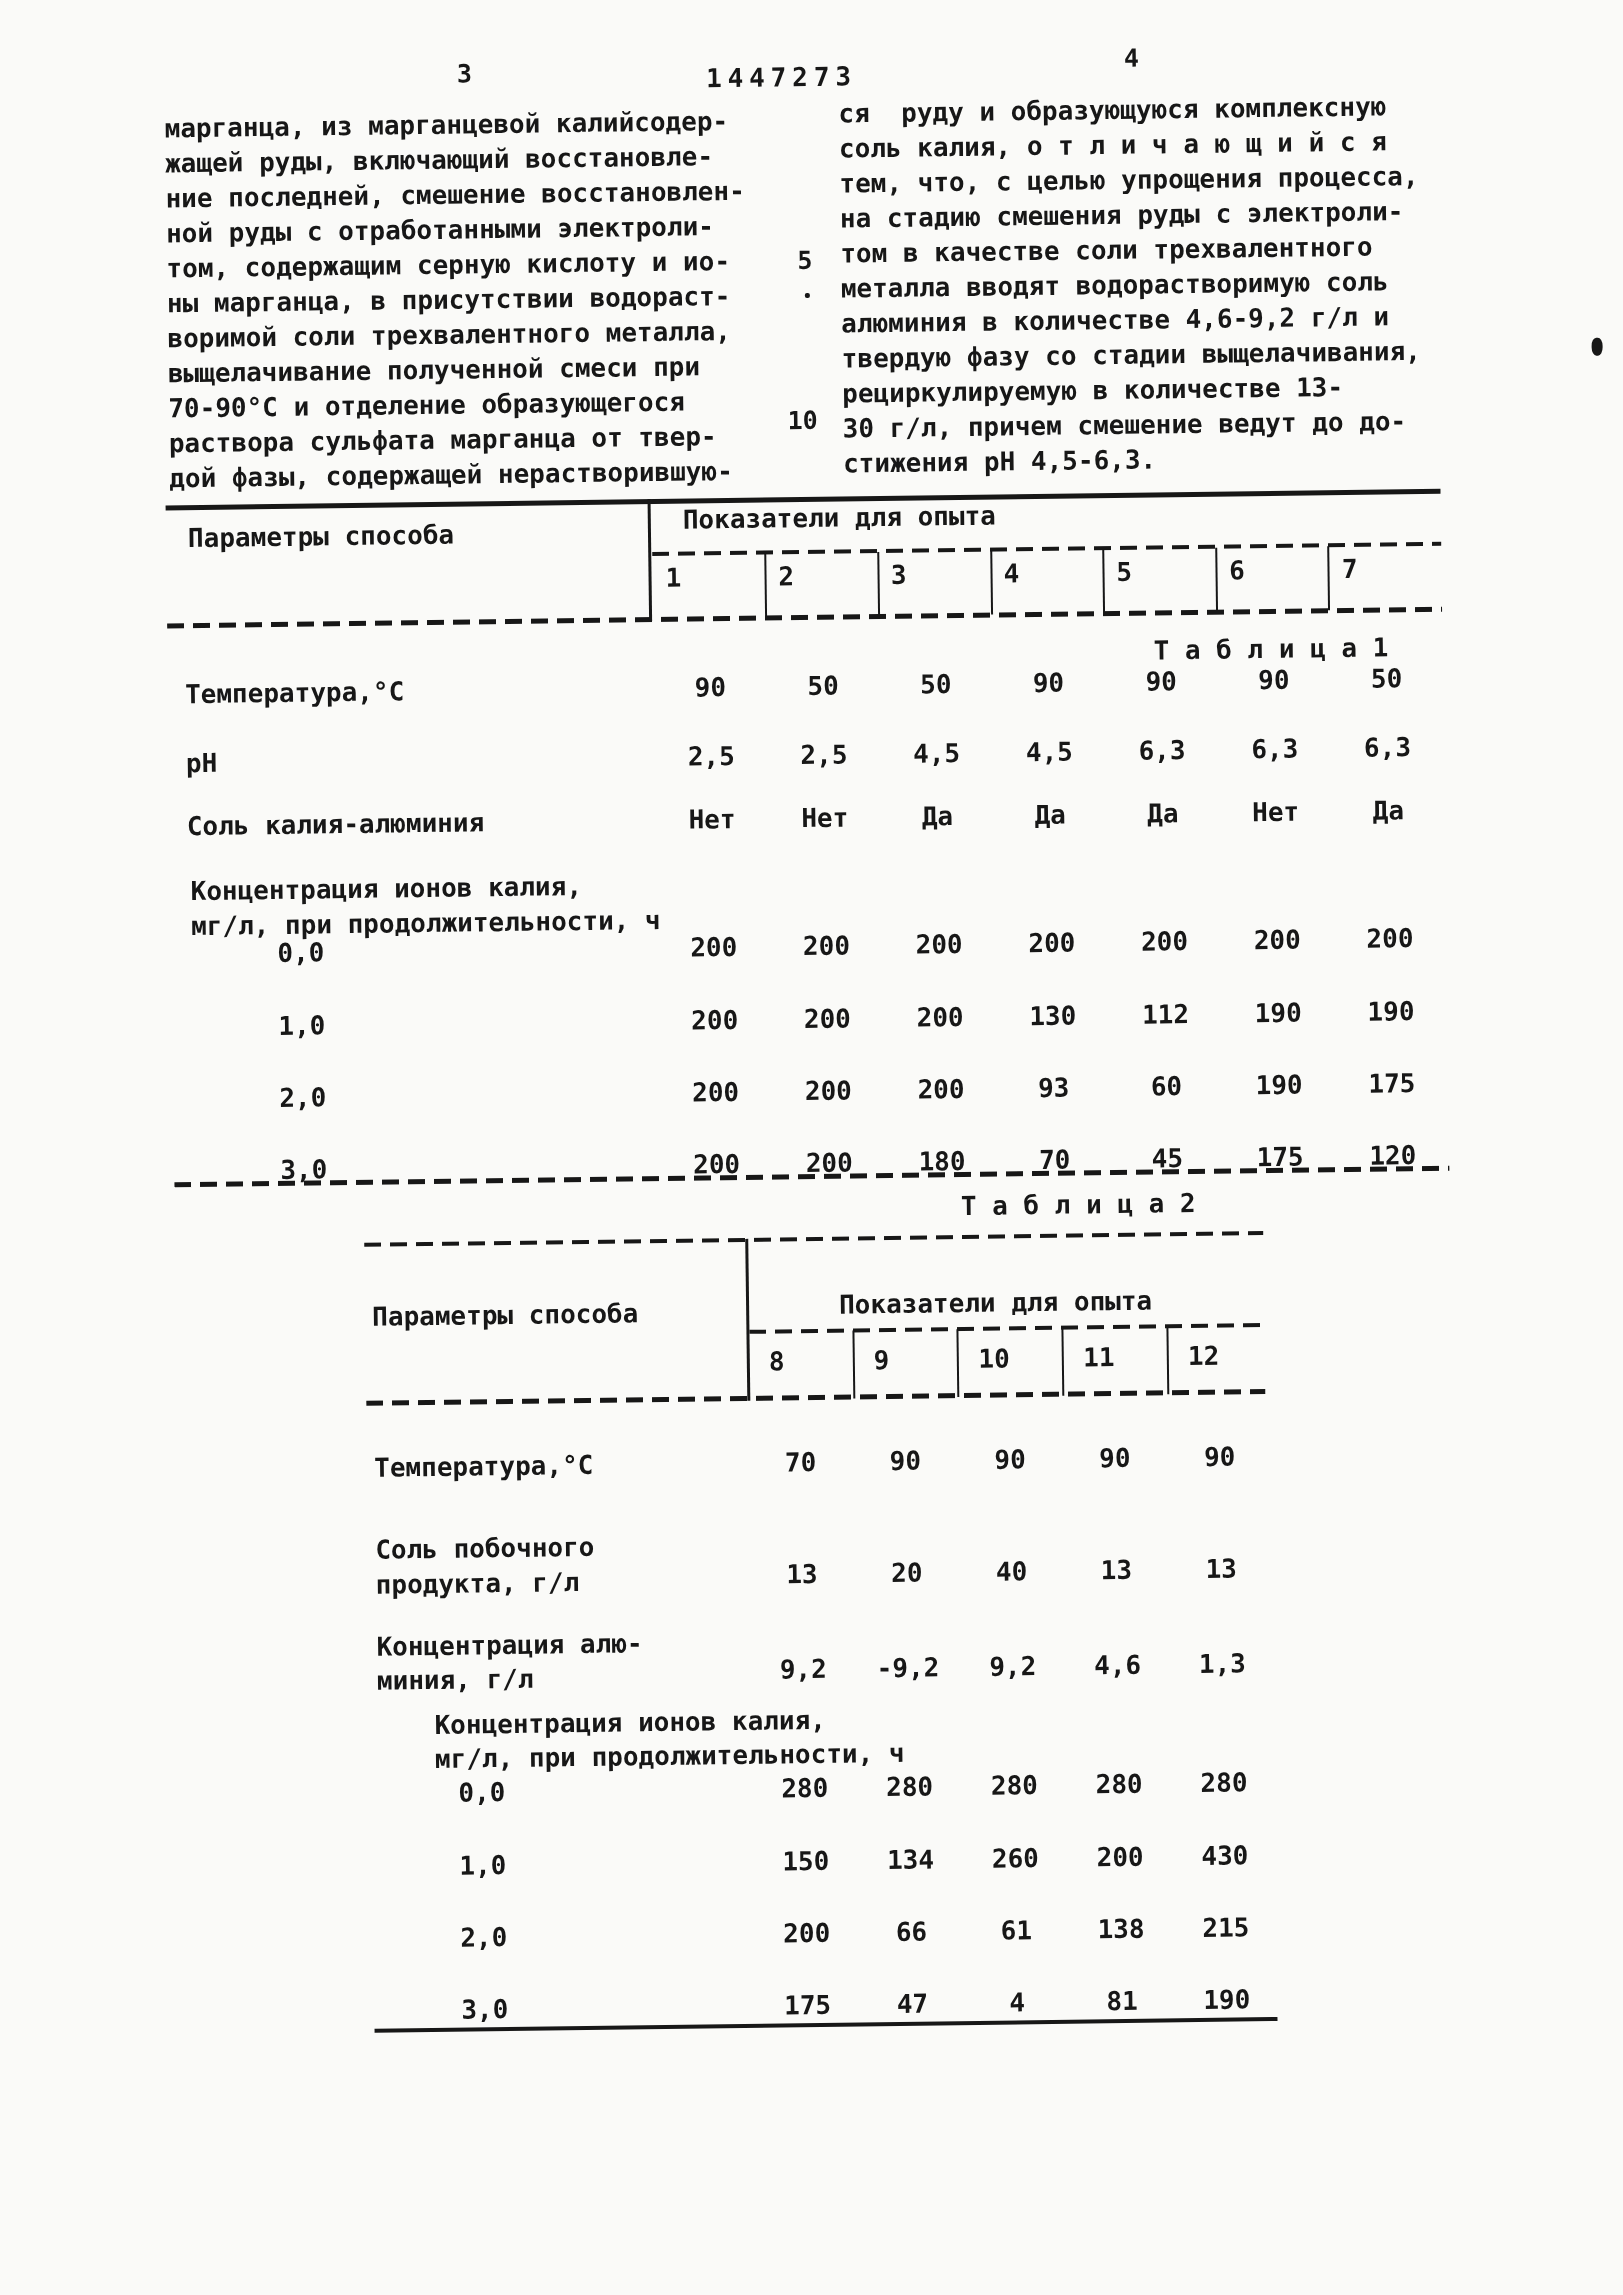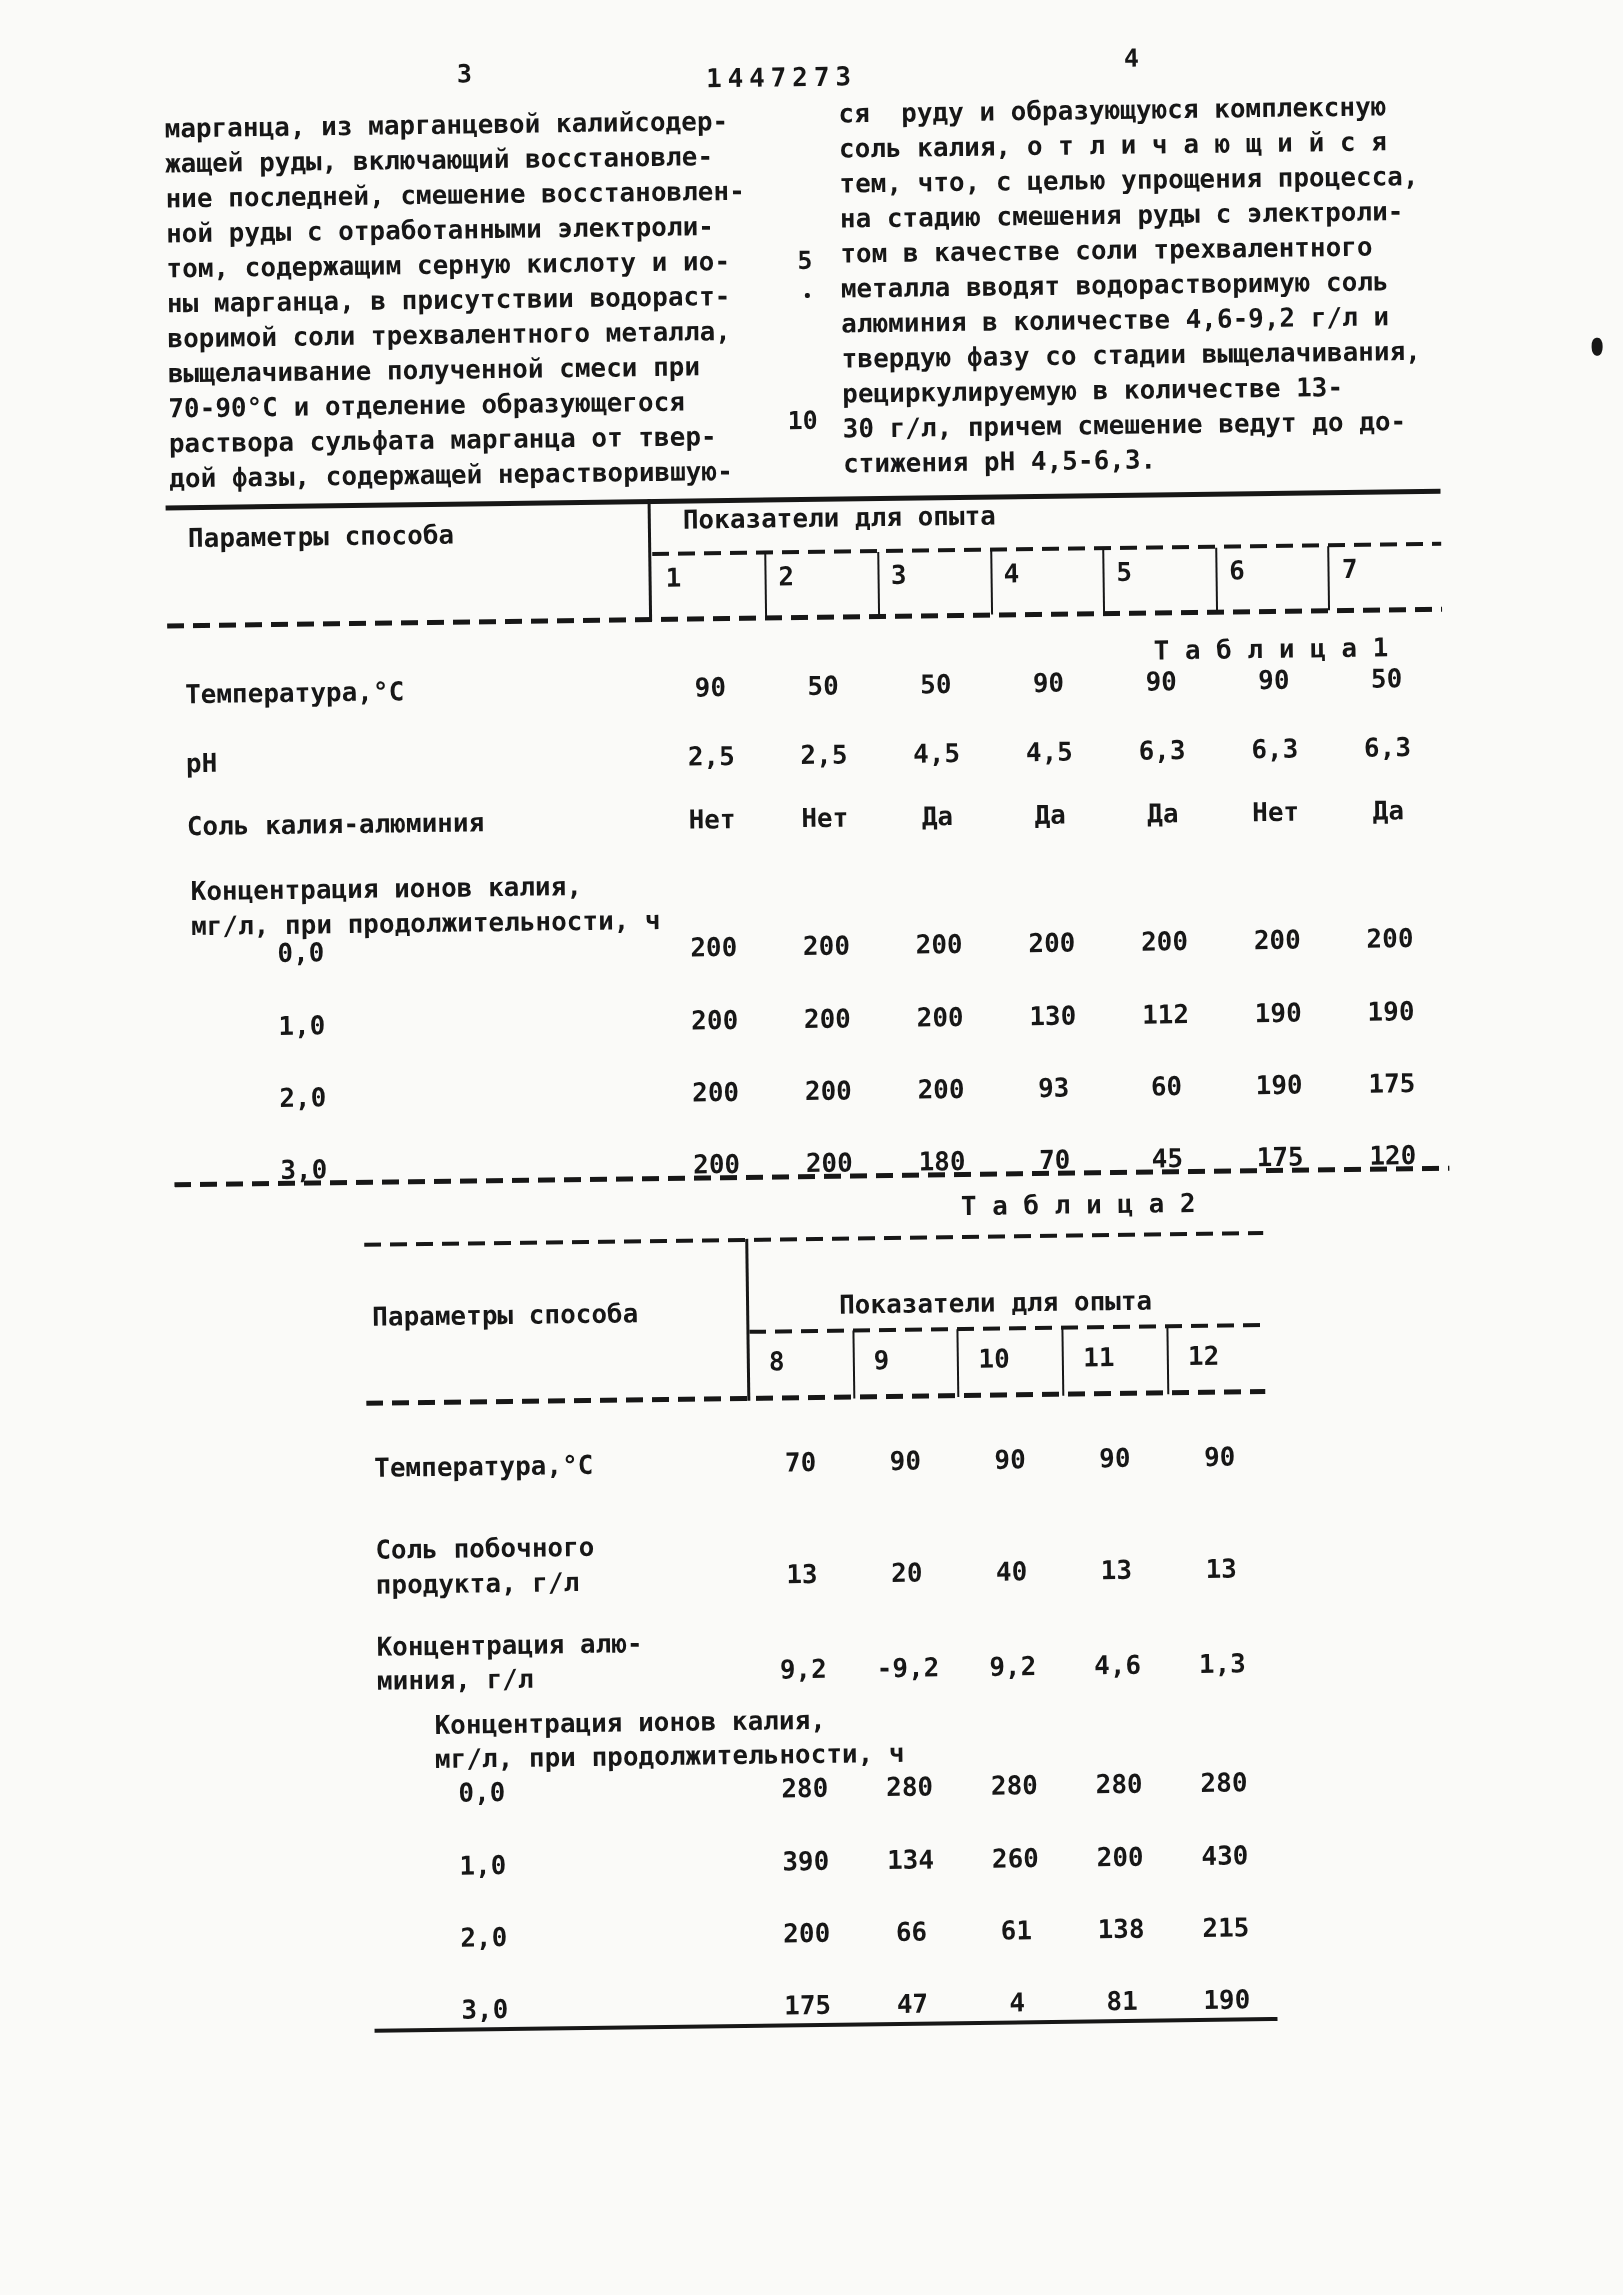--- a/index.html
+++ b/index.html
@@ -228,21 +228,21 @@
   <div class="vals t2g" style="top:1774px;">
     <span>280</span>
     <span>280</span>
     <span>280</span>
     <span>280</span>
     <span>280</span>
   </div>
 
   <div class="t" style="left:450px;top:1847px;">1,0</div>
   <div class="vals t2g" style="top:1847px;">
-    <span>390</span>
+    <span>150</span>
     <span>134</span>
     <span>260</span>
     <span>200</span>
     <span>430</span>
   </div>
 
   <div class="t" style="left:450px;top:1919px;">2,0</div>
   <div class="vals t2g" style="top:1919px;">
     <span>200</span>
     <span>66</span>

